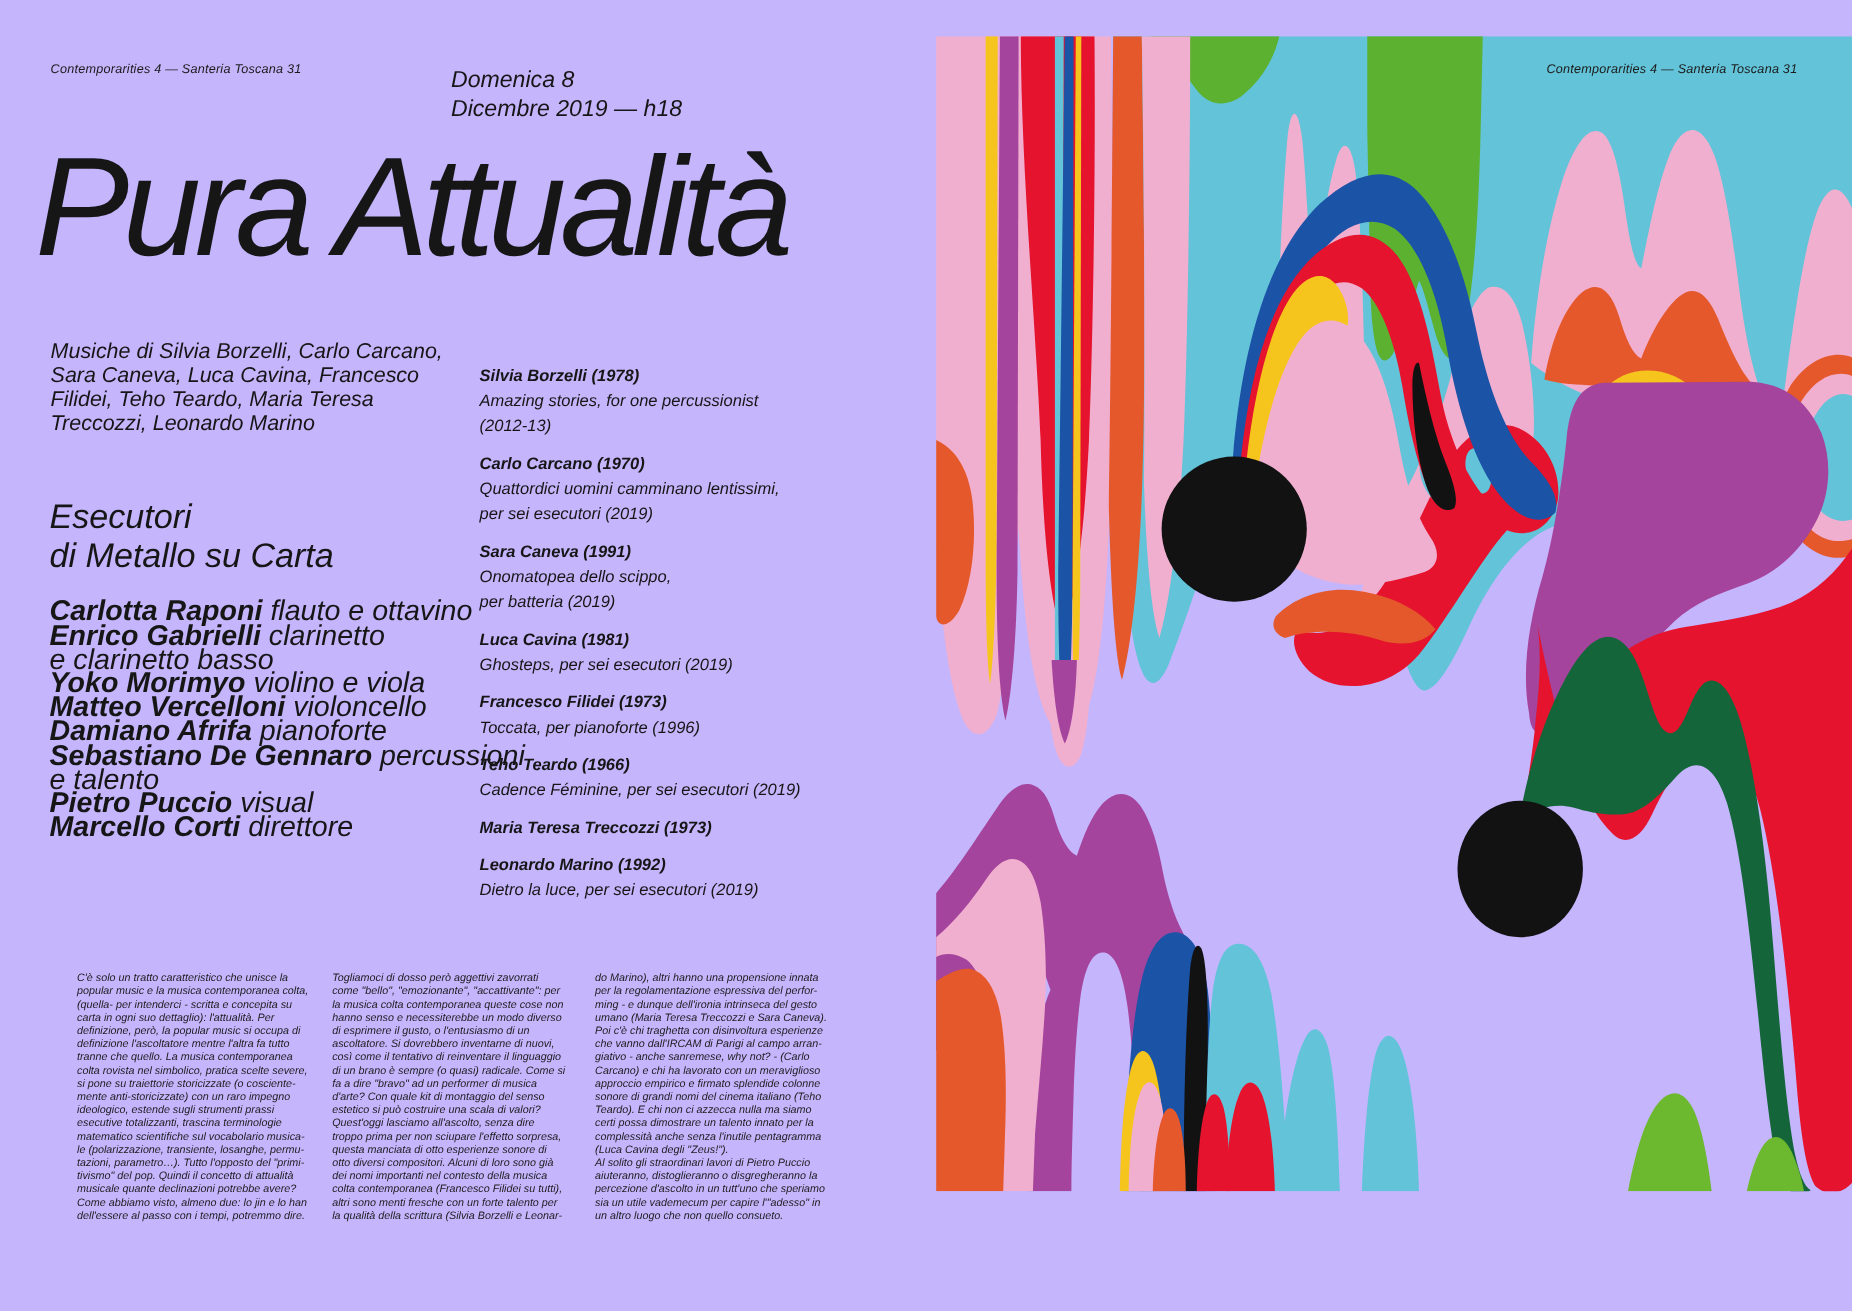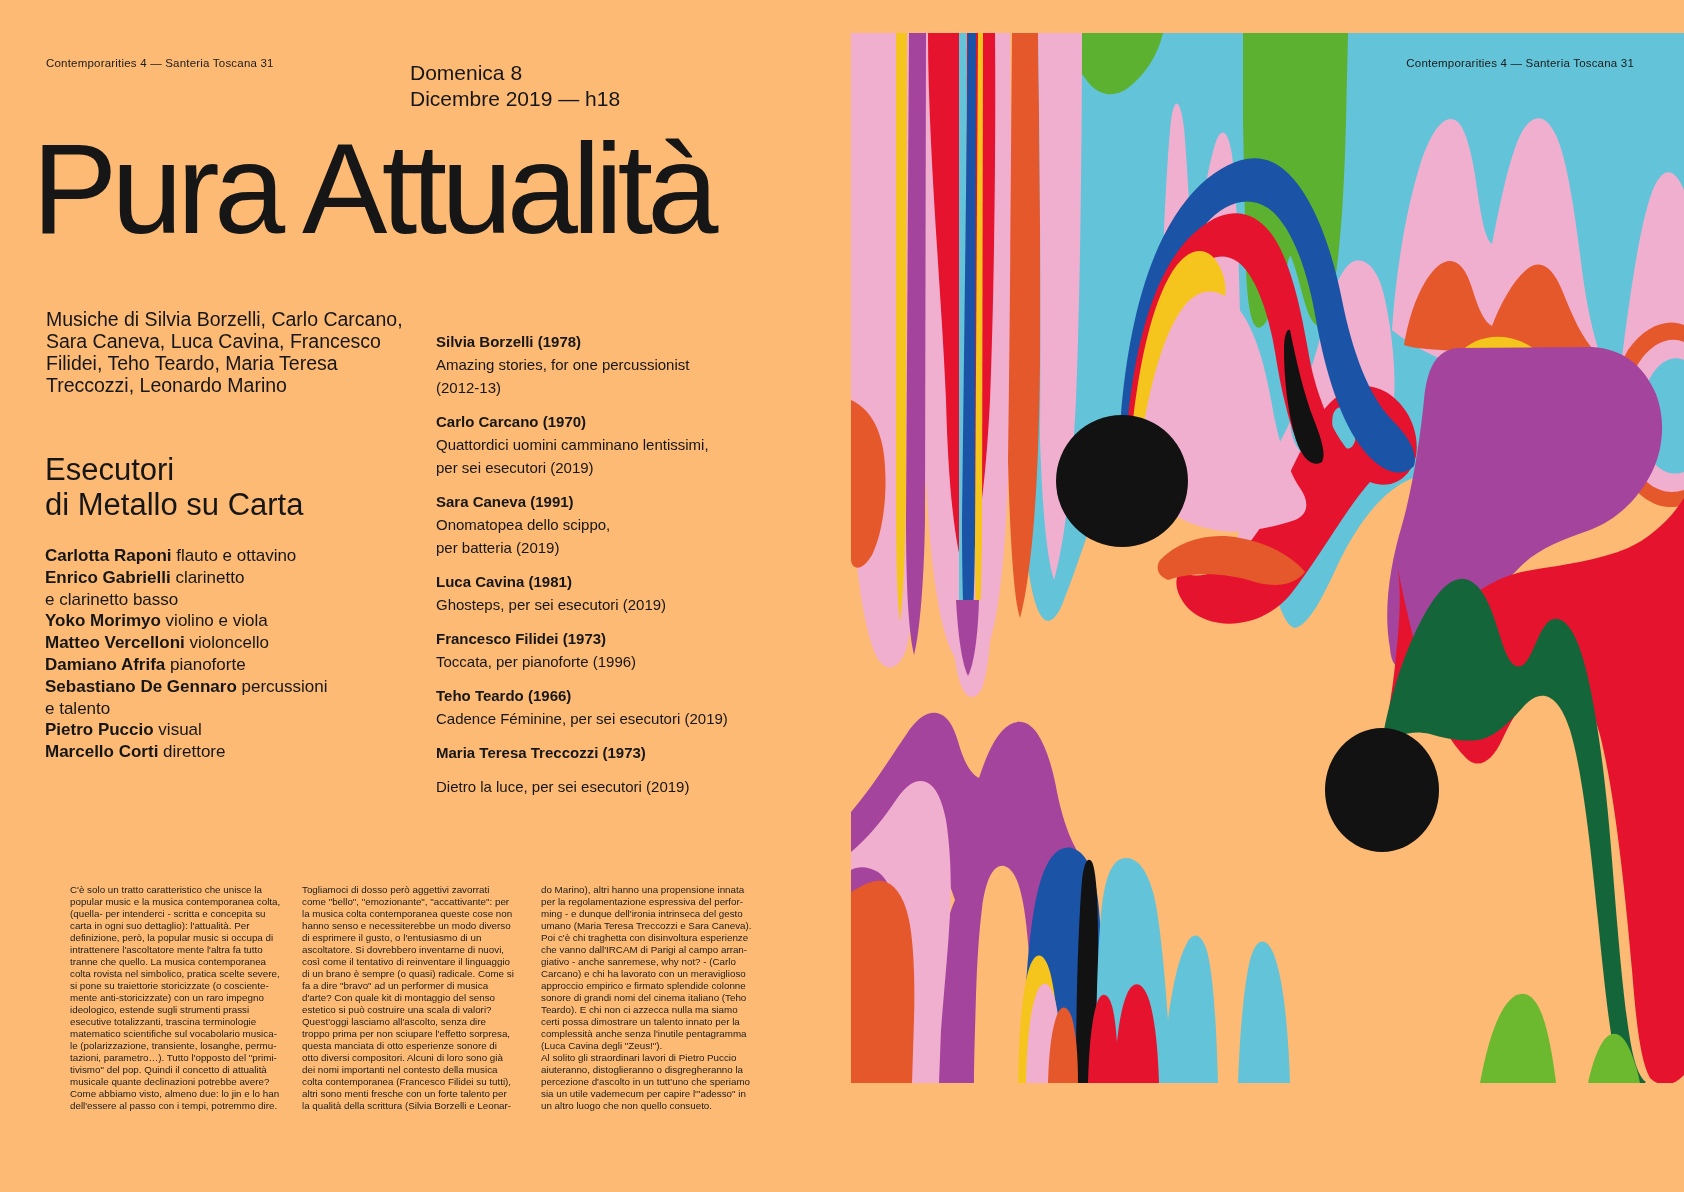--- a/index.html
+++ b/index.html
@@ -1,26 +1,26 @@
 <!DOCTYPE html>
 <html><head>
 <meta charset="utf-8">
 <style>
   html,body{margin:0;padding:0;background:#ffffff;}
   #poster{
-    position:relative;width:1684px;height:1192px;background:#fdba74;overflow:hidden;
-    font-family:"Liberation Sans","DejaVu Sans",sans-serif;color:#161616;
+    position:relative;width:1684px;height:1192px;background:#c4b5fd;overflow:hidden;
+    font-family:"Liberation Sans","DejaVu Sans",sans-serif;color:#161616;font-style:italic;
   }
   .abs{position:absolute;}
   .hdr-small{font-size:11.5px;letter-spacing:0.2px;color:#1b1b1b;}
   #date-block{left:410px;top:60px;font-size:21px;line-height:26px;font-weight:500;}
   #main-title{left:32px;top:130px;font-size:128px;line-height:118px;letter-spacing:-0.045em;font-weight:400;white-space:nowrap;}
   #musiche-block{left:46px;top:308px;font-size:19.5px;line-height:22px;}
   #ensemble-heading{left:45px;top:452px;font-size:31px;line-height:35px;}
-  #performers{left:45px;top:545px;font-size:17px;line-height:21.8px;}
+  #performers{left:45px;top:545px;font-size:26px;line-height:21.8px;}
   #performers b{font-weight:bold;}
   #program{left:436px;top:330px;font-size:15px;line-height:23px;width:370px;}
   .prog-entry{margin-bottom:11px;}
   .prog-composer{font-weight:bold;}
   .essay{top:884px;font-size:9.8px;line-height:12px;color:#1c1c1c;width:222px;margin-left:25px;}
   #essay-col1{left:45px;}
   #essay-col2{left:277px;}
   #essay-col3{left:516px;}
   #artwork{left:851px;top:33px;width:833px;height:1050px;}
   #header-right{right:50px;top:57px;}
@@ -88,31 +88,32 @@
         <div>Toccata, per pianoforte (1996)</div>
       </div>
       <div class="prog-entry">
         <div class="prog-composer">Teho Teardo (1966)</div>
         <div>Cadence Féminine, per sei esecutori (2019)</div>
       </div>
       <div class="prog-entry">
         <div class="prog-composer">Maria Teresa Treccozzi (1973)</div>
       </div>
       <div class="prog-entry">
+        <div class="prog-composer">Leonardo Marino (1992)</div>
         <div>Dietro la luce, per sei esecutori (2019)</div>
       </div>
     </div>
 
   <div class="abs essay" id="essay-col1">
       <div>C'è solo un tratto caratteristico che unisce la</div>
       <div>popular music e la musica contemporanea colta,</div>
       <div>(quella- per intenderci - scritta e concepita su</div>
       <div>carta in ogni suo dettaglio): l'attualità. Per</div>
       <div>definizione, però, la popular music si occupa di</div>
-      <div>intrattenere l'ascoltatore mente l'altra fa tutto</div>
+      <div>definizione l'ascoltatore mentre l'altra fa tutto</div>
       <div>tranne che quello. La musica contemporanea</div>
       <div>colta rovista nel simbolico, pratica scelte severe,</div>
       <div>si pone su traiettorie storicizzate (o cosciente-</div>
       <div>mente anti-storicizzate) con un raro impegno</div>
       <div>ideologico, estende sugli strumenti prassi</div>
       <div>esecutive totalizzanti, trascina terminologie</div>
       <div>matematico scientifiche sul vocabolario musica-</div>
       <div>le (polarizzazione, transiente, losanghe, permu-</div>
       <div>tazioni, parametro…). Tutto l'opposto del "primi-</div>
       <div>tivismo" del pop. Quindi il concetto di attualità</div>

